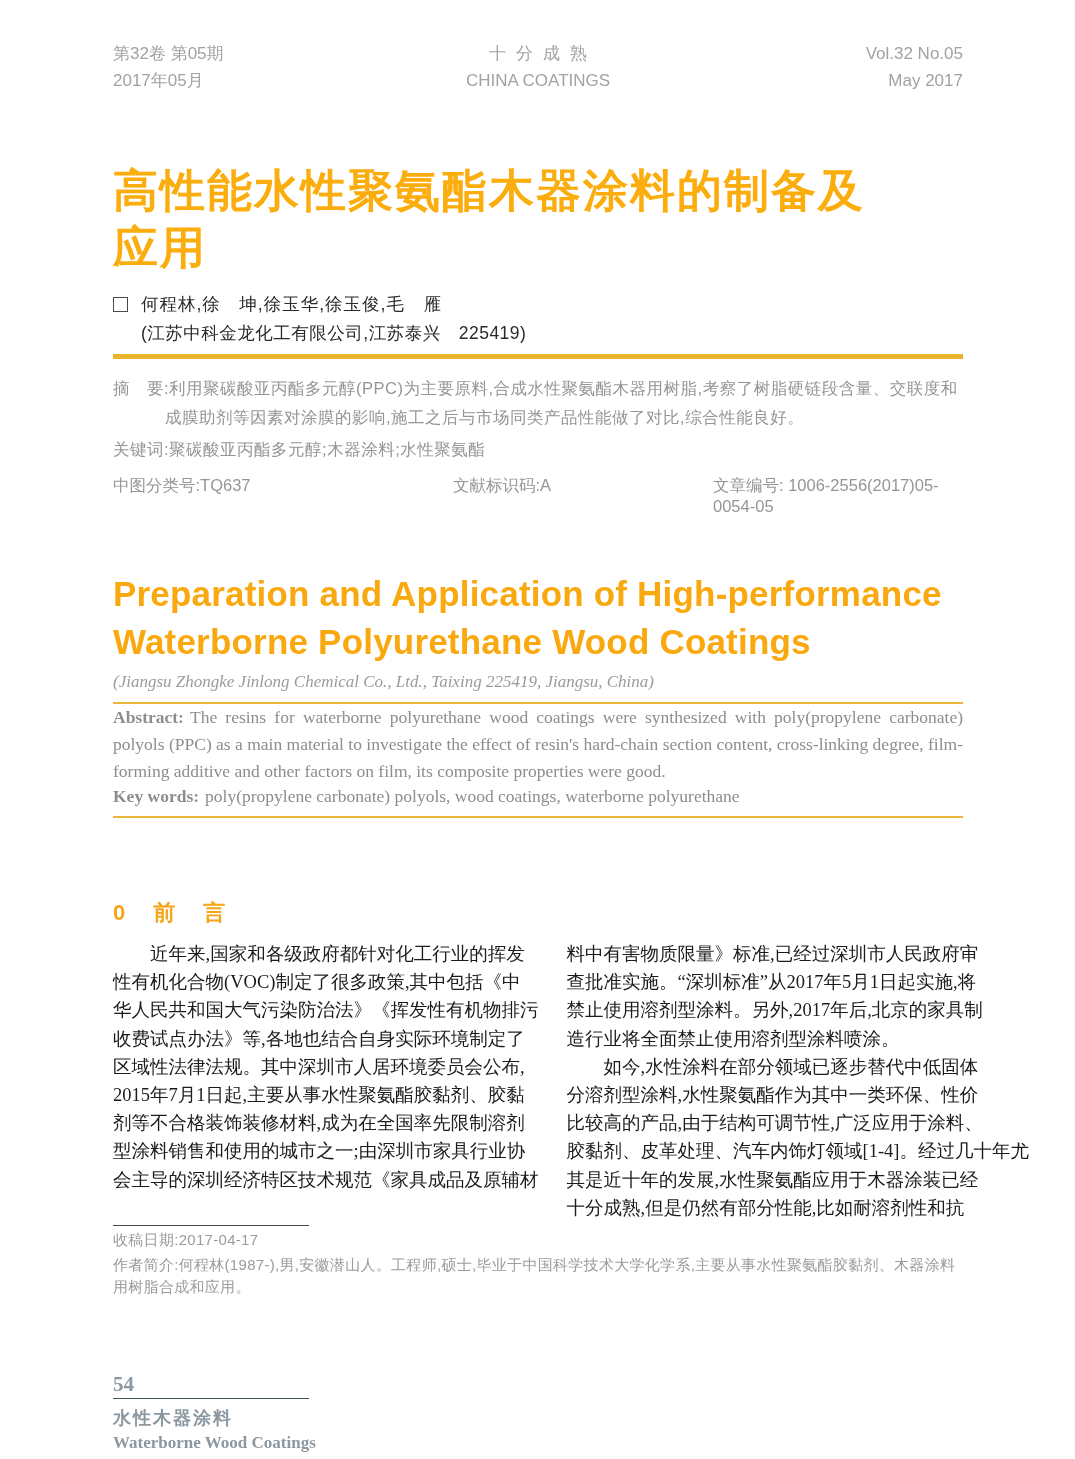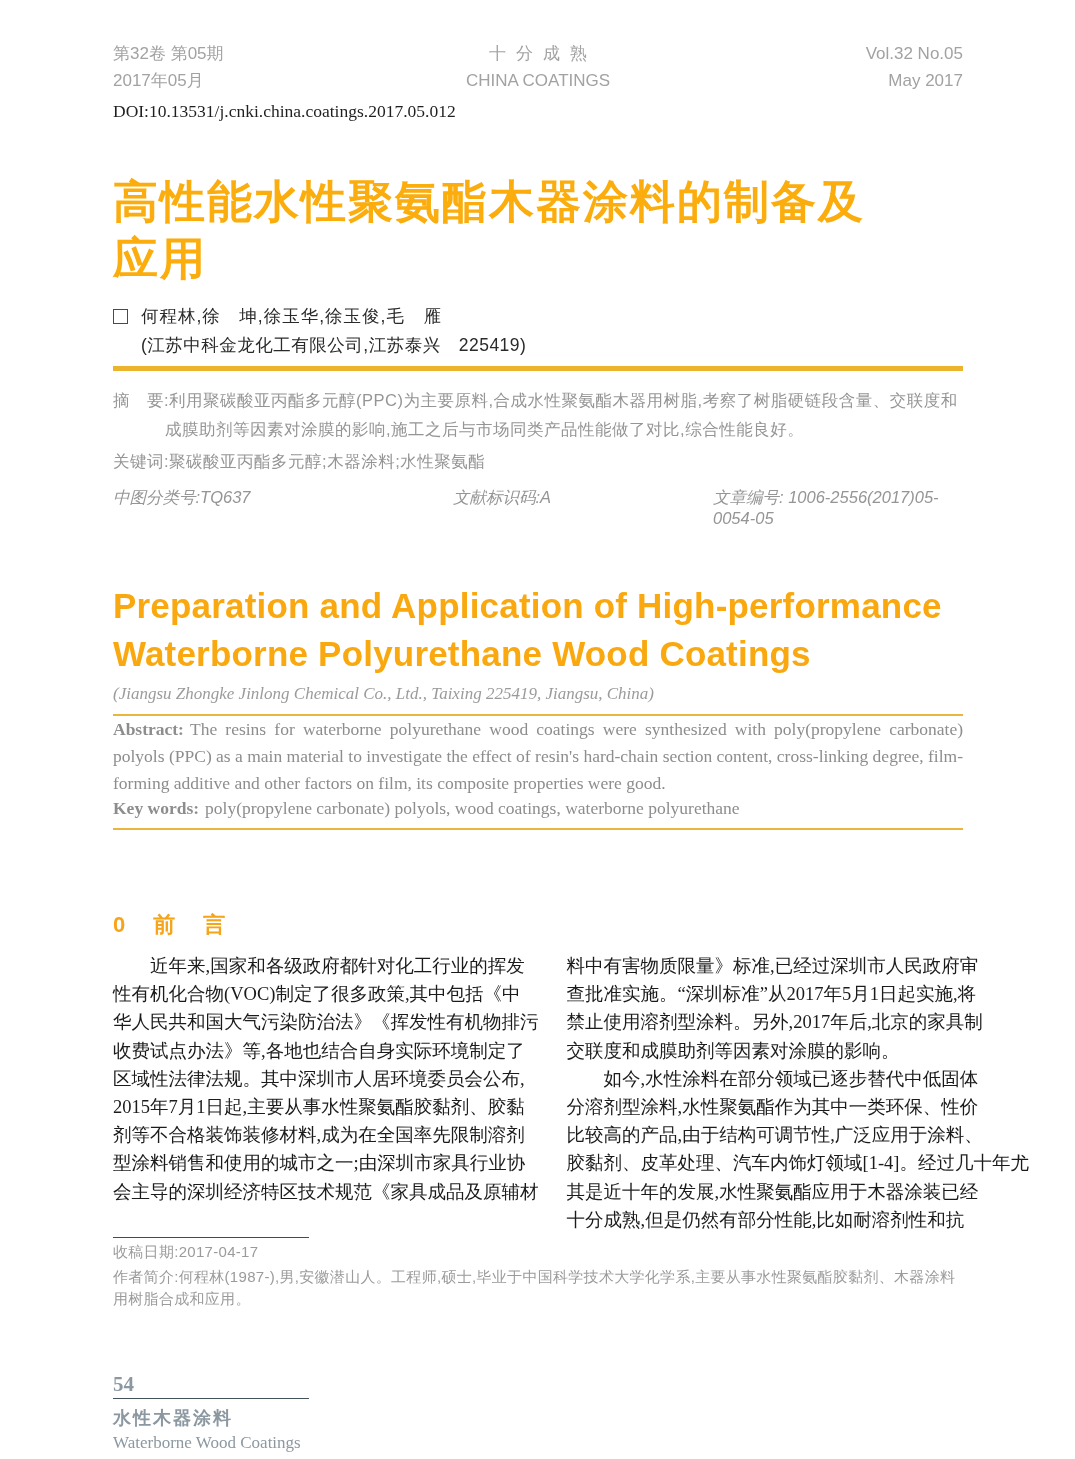--- a/index.html
+++ b/index.html
@@ -9,29 +9,29 @@
     font-family:"Liberation Sans","DejaVu Sans",sans-serif; overflow:hidden;
   }
   
   .journal-header { display:flex; justify-content:space-between; color:#a2a2a2; font-size:17px; line-height:27px; }
   .jh-col { flex:1; }
   .jh-center { text-align:center; }
   .jh-right { text-align:right; }
   .jh-zh-title { letter-spacing:10px; padding-left:10px; }
   .doi-line { margin-top:7px; font-family:"Liberation Serif","DejaVu Serif",serif; font-size:17.5px; color:#1f1f1f; }
   
-  .title-zh { margin-top:52px; color:#fbad0d; font-size:45px; font-weight:bold; line-height:57px; letter-spacing:2px; white-space:pre-line;font-family:Liberation Serif, serif; }
+  .title-zh { margin-top:68px; color:#fbad0d; font-size:45px; font-weight:bold; line-height:57px; letter-spacing:2px; white-space:pre-line; }
   .authors-row { margin-top:16px; display:flex; align-items:center; font-size:17.5px; color:#2a2a2a; letter-spacing:1px; }
   .author-marker { display:inline-block; width:13px; height:13px; border:1.5px solid #4a4a4a; margin-right:13px; flex:0 0 auto; }
   .affiliation-zh { margin-top:5px; padding-left:28px; font-size:17.5px; color:#2a2a2a; letter-spacing:0.5px; }
   .rule-thick { height:5px; background:#ecb32d; margin-top:9px; }
   
   .abstract-zh { margin-top:15px; color:#959595; font-size:16.5px; line-height:29px; padding-left:52px; text-indent:-52px; letter-spacing:0.5px; }
   .keywords-zh { margin-top:7px; color:#959595; font-size:16.5px; letter-spacing:0.5px; }
-  .class-row { margin-top:14px; display:grid; grid-template-columns:340px 260px 1fr; color:#959595; font-size:16.5px;font-style:italic; }
+  .class-row { margin-top:14px; display:grid; grid-template-columns:340px 260px 1fr; color:#959595; font-size:16.5px; }
   
   .title-en { margin-top:54px; color:#f9a90f; font-size:35px; font-weight:bold; line-height:48px; white-space:pre-line; letter-spacing:0.2px; }
   .authors-en { margin-top:9px; color:#9b9b9b; font-size:19px; }
   .affiliation-en { margin-top:6px; color:#9b9b9b; font-size:17px; font-style:italic; font-family:"Liberation Serif","DejaVu Serif",serif; }
   .rule-thin { height:2px; background:#e9b63b; margin-top:10px; }
   .abstract-en { color:#8d8d8d; font-size:17.5px; line-height:27px; font-family:"Liberation Serif","DejaVu Serif",serif; text-align:justify; }
   .abstract-en .lbl { font-weight:bold; margin-right:6px; }
   .keywords-en { margin-top:1px; color:#8d8d8d; font-size:17.5px; font-family:"Liberation Serif","DejaVu Serif",serif; }
   .keywords-en .lbl { font-weight:bold; margin-right:6px; }
   .rule-thin2 { height:2px; background:#e9b63b; margin-top:9px; }
@@ -42,42 +42,41 @@
   .columns .col > div { white-space:nowrap; }
   
   .footnote-divider { margin-top:3px; width:196px; border-top:1.5px solid #4a4a4a; }
   .footnote { color:#9b9b9b; font-size:15px; line-height:22px; margin-top:3px; letter-spacing:0.3px; }
   .footnote .fn-bio { margin-top:3px; }
   
   .page-footer { position:absolute; left:113px; top:1372px; width:850px; color:#8c98a1; font-family:"Liberation Serif","DejaVu Serif",serif; }
   .page-number { font-size:21px; font-weight:bold; }
   .footer-line { width:196px; border-top:1.5px solid #44525c; margin-top:1px; }
   .footer-zh { margin-top:7px; font-size:18px; font-weight:bold; letter-spacing:2px; }
-  .footer-en { margin-top:3px; font-size:17px; font-weight:normal; }
+  .footer-en { margin-top:3px; font-size:17px; font-weight:bold; }
 </style>
 </head>
 <body>
 
 <div class="page">
 
   <div class="journal-header">
     <div class="jh-col">
       <div>第32卷 第05期</div>
       <div>2017年05月</div>
     </div>
     <div class="jh-col jh-center">
       <div class="jh-zh-title">十分成熟</div>
       <div>CHINA COATINGS</div>
     </div>
     <div class="jh-col jh-right">
       <div>Vol.32 No.05</div>
       <div>May 2017</div>
     </div>
   </div>
-  <div class="doi-line">DOI:10.13531/j.cnki.china.coatings.2017.05.012</div>
 
   <div class="title-zh">高性能水性聚氨酯木器涂料的制备及
 应用</div>
   <div class="authors-row">
     <span class="author-marker"></span>
     <span>何程林,徐　坤,徐玉华,徐玉俊,毛　雁</span>
   </div>
   <div class="affiliation-zh">(江苏中科金龙化工有限公司,江苏泰兴　225419)</div>
   <div class="rule-thick"></div>
 
@@ -107,21 +106,21 @@
         <div>区域性法律法规。其中深圳市人居环境委员会公布,</div>
         <div>2015年7月1日起,主要从事水性聚氨酯胶黏剂、胶黏</div>
         <div>剂等不合格装饰装修材料,成为在全国率先限制溶剂</div>
         <div>型涂料销售和使用的城市之一;由深圳市家具行业协</div>
         <div>会主导的深圳经济特区技术规范《家具成品及原辅材</div>
       </div>
     <div class="col">
         <div>料中有害物质限量》标准,已经过深圳市人民政府审</div>
         <div>查批准实施。“深圳标准”从2017年5月1日起实施,将</div>
         <div>禁止使用溶剂型涂料。另外,2017年后,北京的家具制</div>
-        <div>交联度和成膜助剂等因素对涂膜的影响。</div>
+        <div>造行业将全面禁止使用溶剂型涂料喷涂。</div>
         <div>　　如今,水性涂料在部分领域已逐步替代中低固体</div>
         <div>分溶剂型涂料,水性聚氨酯作为其中一类环保、性价</div>
         <div>比较高的产品,由于结构可调节性,广泛应用于涂料、</div>
         <div>胶黏剂、皮革处理、汽车内饰灯领域[1-4]。经过几十年尤</div>
         <div>其是近十年的发展,水性聚氨酯应用于木器涂装已经</div>
         <div>十分成熟,但是仍然有部分性能,比如耐溶剂性和抗</div>
       </div>
   </div>
 
   <div class="footnote-divider"></div>

